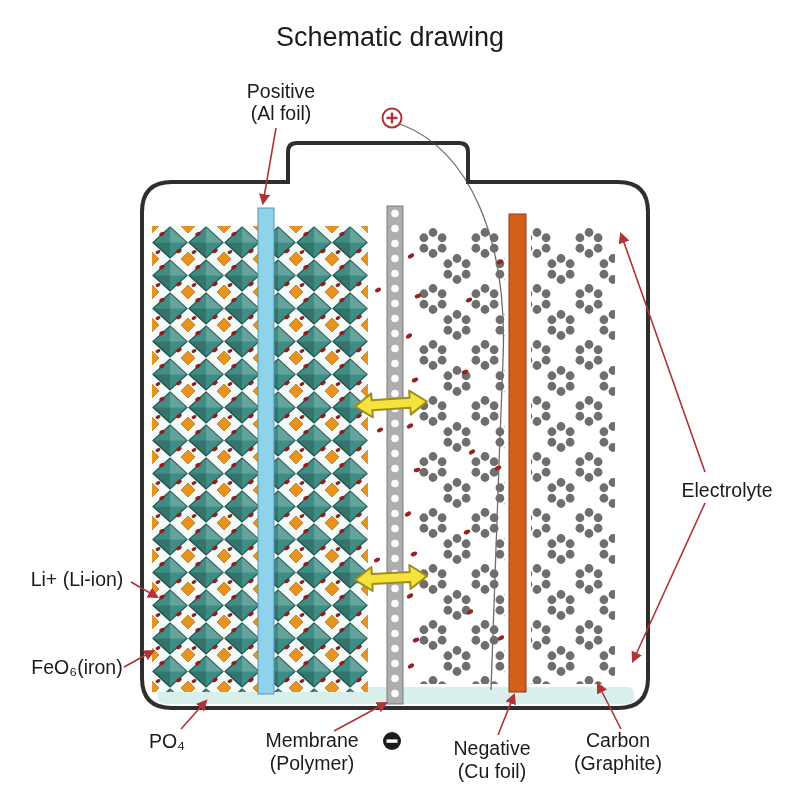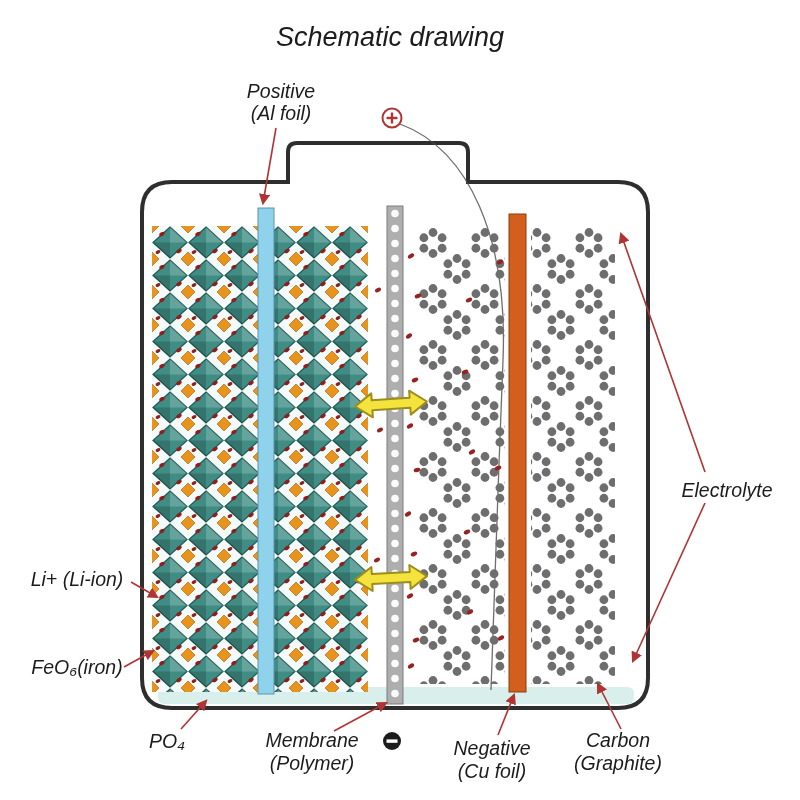--- a/index.html
+++ b/index.html
@@ -1,17 +1,17 @@
 <!DOCTYPE html>
 <html><head>
 <meta charset="utf-8">
 <style>
   html,body{margin:0;padding:0;background:#ffffff;}
   .stage{width:800px;height:800px;position:relative;background:#ffffff;overflow:hidden;
-         font-family:"Liberation Sans", sans-serif;font-style:italic;}
+         font-family:"Liberation Sans", sans-serif;}
   svg{display:block;}
   .ttl{font-family:"Liberation Sans", sans-serif;font-size:27px;fill:#1b1b1b;}
   .lbl{font-family:"Liberation Sans", sans-serif;font-size:19.5px;fill:#1b1b1b;}
 </style>
 </head>
 <body>
 
 <div class="stage">
 <svg width="800" height="800" viewBox="0 0 800 800">
   <defs>

